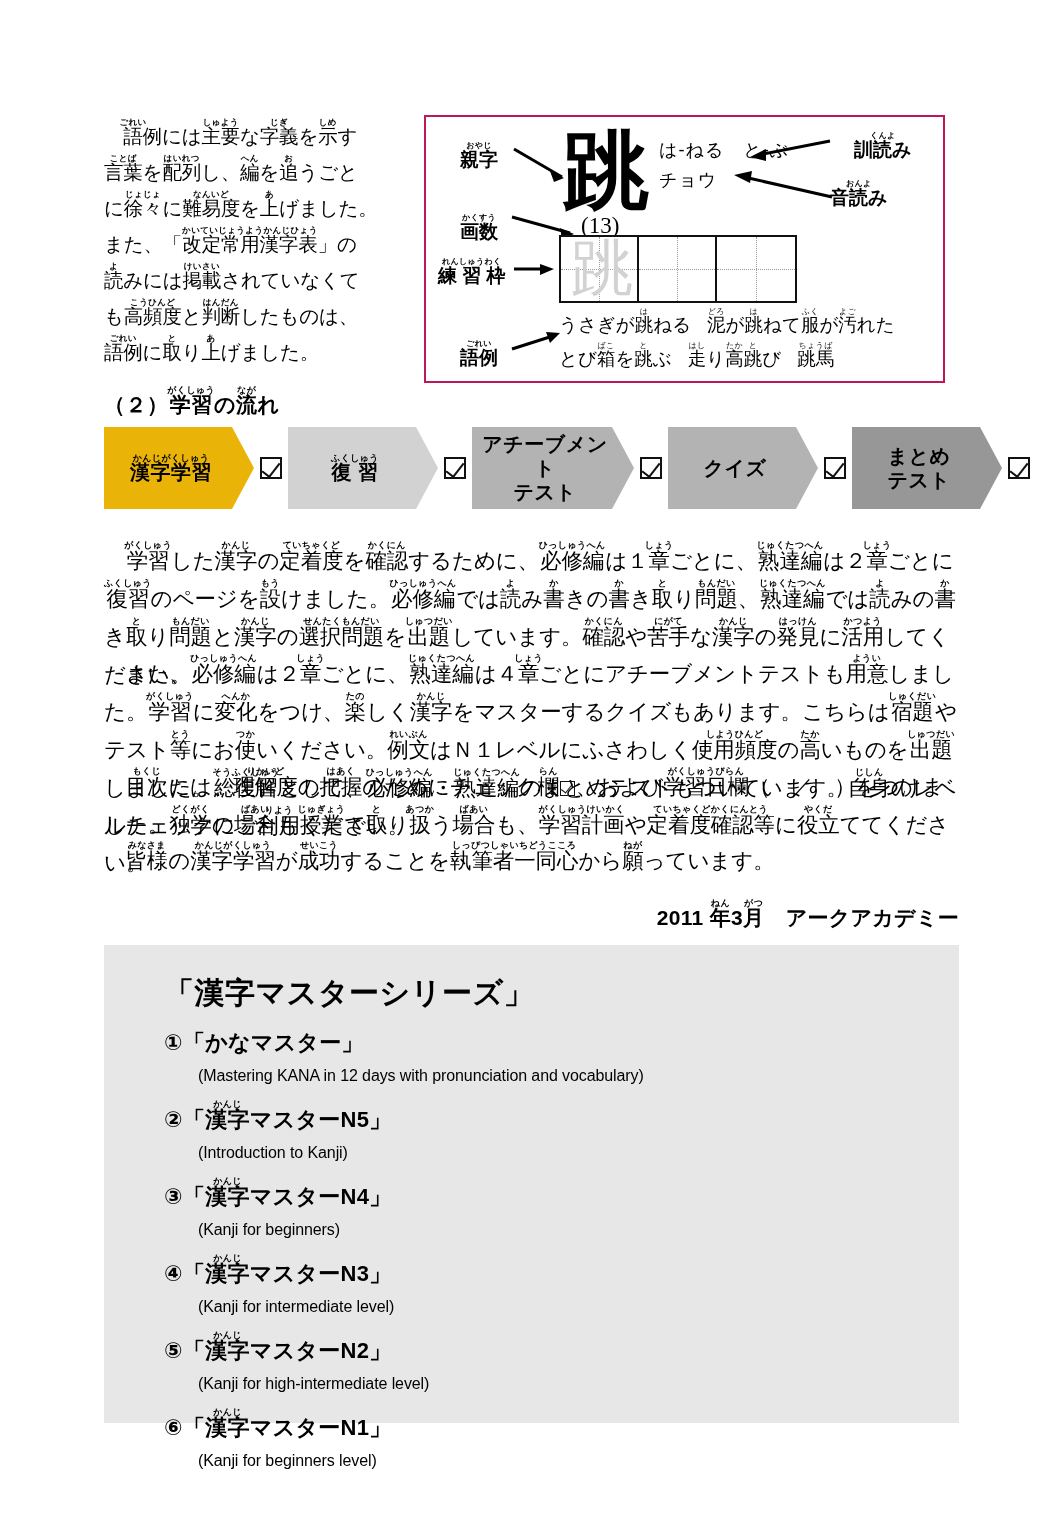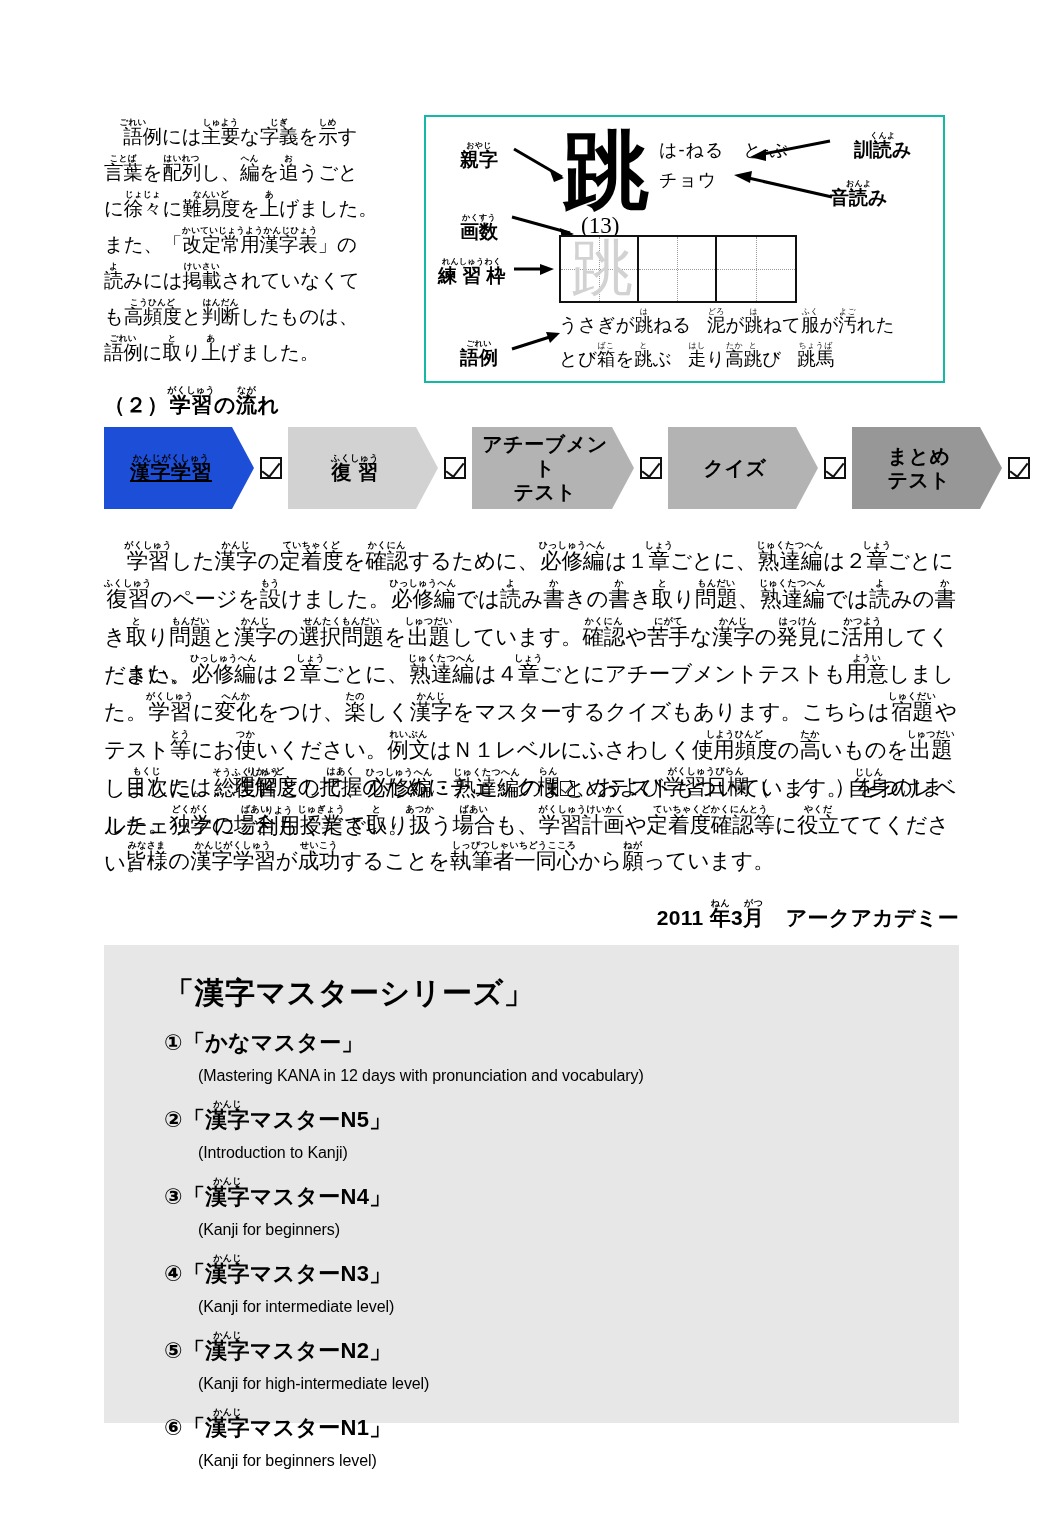--- a/index.html
+++ b/index.html
@@ -39,21 +39,21 @@
   }
   #intro-paragraph rt { font-size: 8.5px; }
 
   
   #kanji-diagram {
     position: absolute;
     left: 424px;
     top: 115px;
     width: 521px;
     height: 268px;
-    border: 2px solid #14b8a6;
+    border: 2px solid #be185d;
     background: #fff;
     box-sizing: border-box;
   }
   .diag-label {
     position: absolute;
     font-weight: 700;
     font-size: 19px;
     line-height: 19px;
     white-space: nowrap;
   }
@@ -364,21 +364,21 @@
 
   <div id="example-lines">
       <div><span>うさぎが</span><ruby>跳<rt>は</rt></ruby><span>ねる</span><span class="ex-gap"></span><ruby>泥<rt>どろ</rt></ruby><span>が</span><ruby>跳<rt>は</rt></ruby><span>ねて</span><ruby>服<rt>ふく</rt></ruby><span>が</span><ruby>汚<rt>よご</rt></ruby><span>れた</span></div>
       <div><span>とび</span><ruby>箱<rt>ばこ</rt></ruby><span>を</span><ruby>跳<rt>と</rt></ruby><span>ぶ</span><span class="ex-gap"></span><ruby>走<rt>はし</rt></ruby><span>り</span><ruby>高<rt>たか</rt></ruby><ruby>跳<rt>と</rt></ruby><span>び</span><span class="ex-gap"></span><ruby>跳馬<rt>ちょうば</rt></ruby></div>
     </div>
 </div>
 
 <div id="section-heading"><span>（２）</span><ruby>学習<rt>がくしゅう</rt></ruby><span>の</span><ruby>流<rt>なが</rt></ruby><span>れ</span></div>
 
 <div id="flow-chart">
-    <div class="flow-step" style="background: #1d4ed8; width: 150px; text-decoration: underline;">
+    <div class="flow-step" style="background: #eab308; width: 150px;">
       <span class="label"><ruby>漢字学習<rt>かんじがくしゅう</rt></ruby></span>
     </div>
     <div class="flow-check"></div>
     <div class="flow-step" style="background: rgb(210, 210, 210); width: 150px;">
       <span class="label"><ruby>復 習<rt>ふくしゅう</rt></ruby></span>
     </div>
     <div class="flow-check"></div>
     <div class="flow-step" style="background: rgb(179, 179, 179); width: 162px;">
       <span class="label">アチーブメント<br>テスト</span>
     </div>

